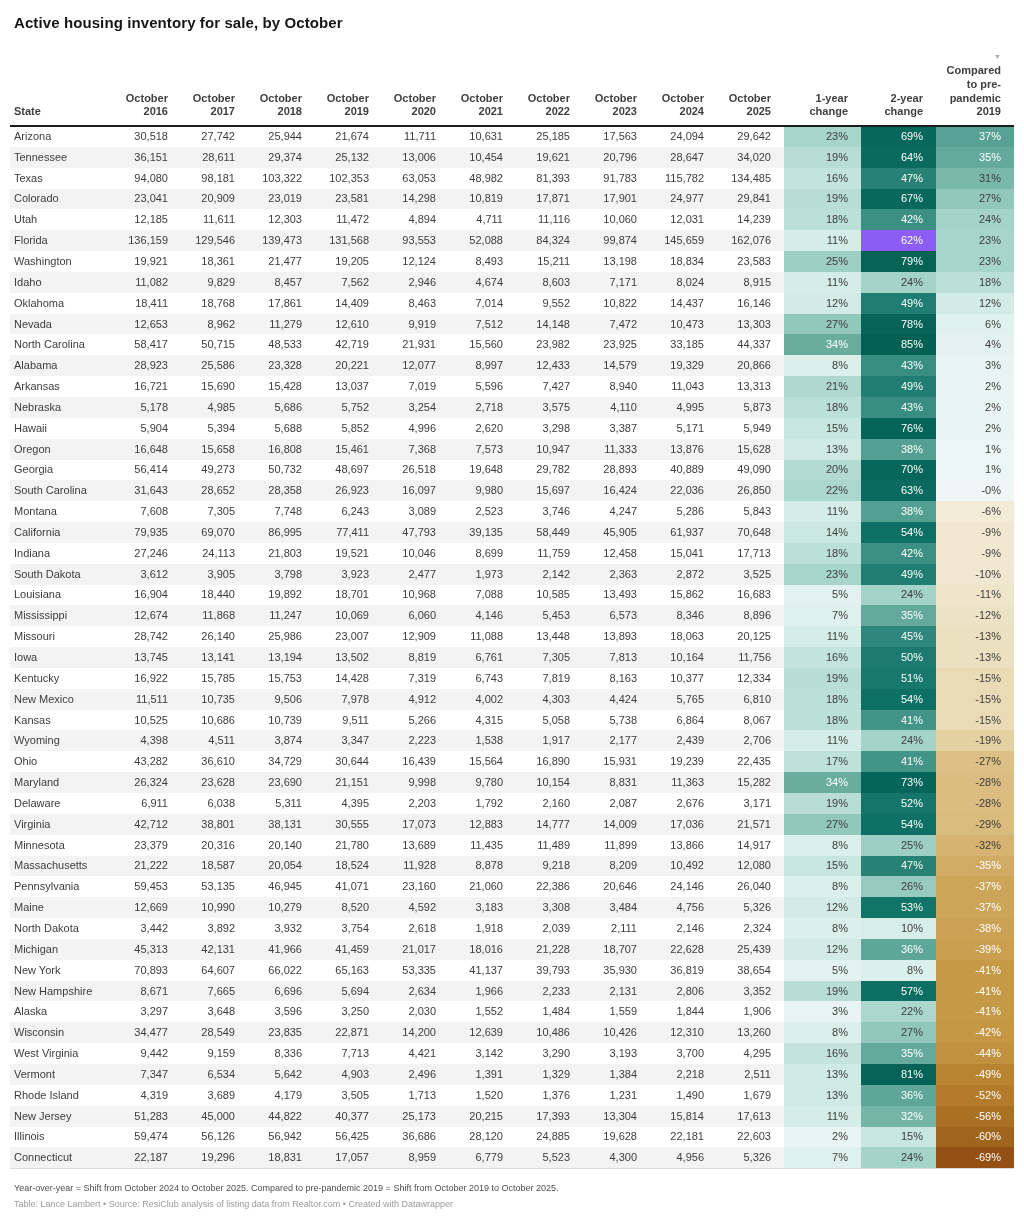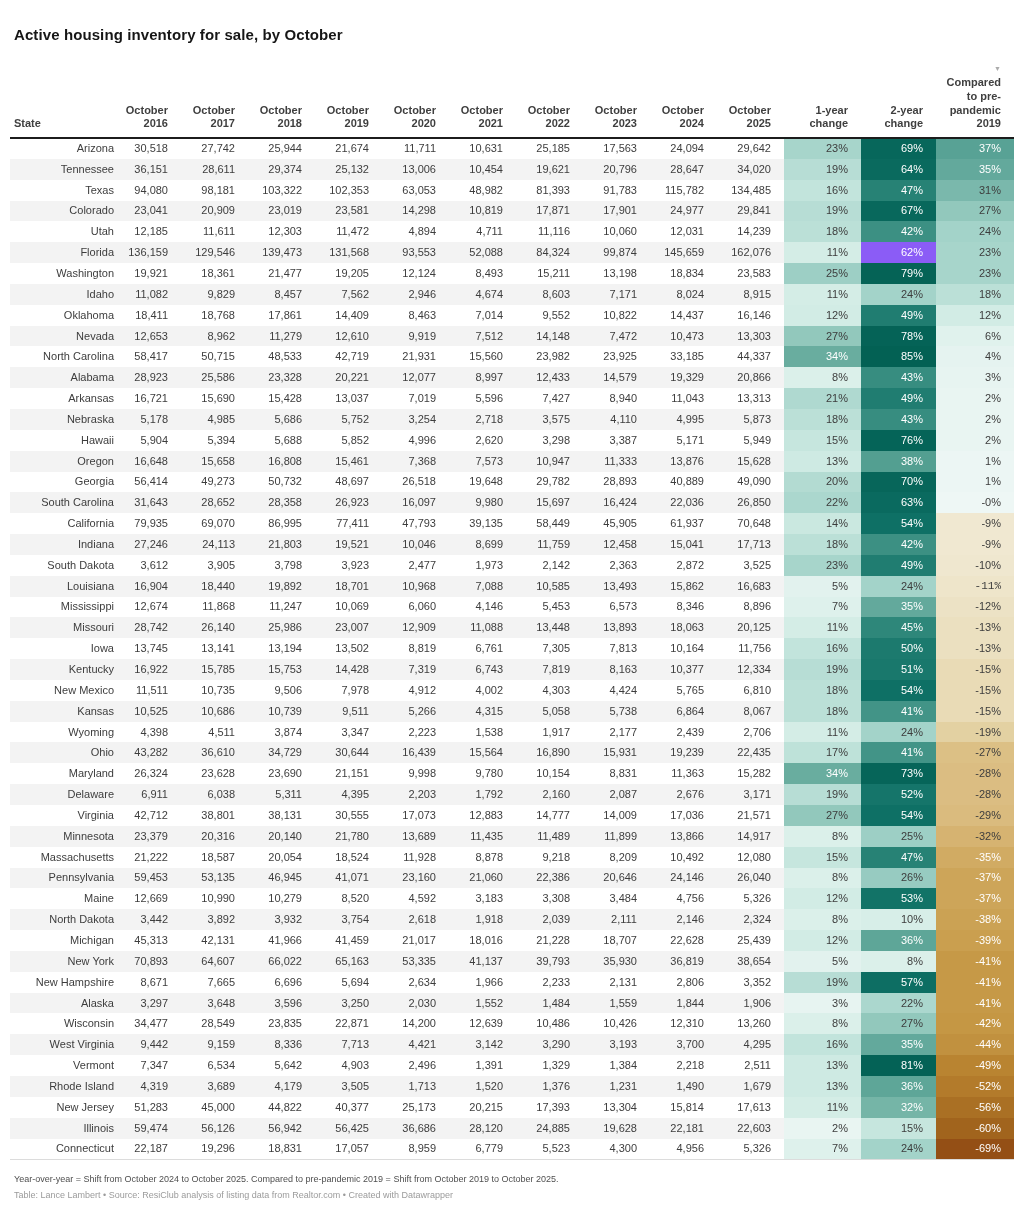--- a/index.html
+++ b/index.html
@@ -7,21 +7,21 @@
   body {
     width:1024px; height:1221px;
     font-family:"Liberation Sans", sans-serif;
     color:#3d3d3d;
     position:relative;
     overflow:hidden;
   }
   .page { padding:9px 10px 0 10px; }
   .title {
     font-size:15px; font-weight:bold; color:#161616;
-    margin:17px 0 0 4px; letter-spacing:0.1px;
+    margin:5px 0 0 4px; letter-spacing:0.1px;
   }
   table.dw {
     width:1004px; border-collapse:collapse; table-layout:fixed;
     margin-top:22px;
   }
   col.c-state { width:104px; }
   col.c-year  { width:67px; }
   col.c-yr1   { width:77px; }
   col.c-yr2   { width:75px; }
   col.c-pre   { width:78px; }
@@ -34,21 +34,21 @@
   thead th.th-state { text-align:left; padding:0 0 6px 4px; }
   .sort-arrow {
     display:block; font-size:7px; color:#ababab;
     line-height:1; margin-bottom:4px; text-align:right;
   }
   tbody td {
     font-size:11px; height:20.85px; line-height:1;
     text-align:right; padding:0 13px 0 0;
     white-space:nowrap; color:#3d3d3d;
   }
-  tbody td.td-state { text-align:right; padding:0 0 0 4px; }
+  tbody td.td-state { text-align:left; padding:0 0 0 4px; }
   tbody tr:nth-child(even) td { background:#f3f3f3; }
   tbody td.pct { font-size:11px; }
   tbody tr:last-child td { border-bottom:1px solid #dcdcdc; }
   .footer { margin:13px 0 0 4px; }
   .footnote {
     font-size:9px; color:#4f4f4f; line-height:1.4;
   }
   .attribution {
     font-size:9px; color:#9b9b9b; margin-top:4px; line-height:1.4;
   }
@@ -377,20 +377,36 @@
           <td>9,980</td>
           <td>15,697</td>
           <td>16,424</td>
           <td>22,036</td>
           <td>26,850</td>
           <td class="pct" style="background: rgb(171, 215, 206); color: rgb(61, 61, 61);">22%</td>
           <td class="pct" style="background: rgb(10, 106, 95); color: rgb(255, 255, 255);">63%</td>
           <td class="pct" style="background: rgb(238, 247, 245); color: rgb(61, 61, 61);">-0%</td>
         </tr>
         <tr>
+          <td class="td-state">Montana</td>
+          <td>7,608</td>
+          <td>7,305</td>
+          <td>7,748</td>
+          <td>6,243</td>
+          <td>3,089</td>
+          <td>2,523</td>
+          <td>3,746</td>
+          <td>4,247</td>
+          <td>5,286</td>
+          <td>5,843</td>
+          <td class="pct" style="background: rgb(212, 237, 230); color: rgb(61, 61, 61);">11%</td>
+          <td class="pct" style="background: rgb(83, 159, 145); color: rgb(255, 255, 255);">38%</td>
+          <td class="pct" style="background: rgb(242, 235, 213); color: rgb(61, 61, 61);">-6%</td>
+        </tr>
+        <tr>
           <td class="td-state">California</td>
           <td>79,935</td>
           <td>69,070</td>
           <td>86,995</td>
           <td>77,411</td>
           <td>47,793</td>
           <td>39,135</td>
           <td>58,449</td>
           <td>45,905</td>
           <td>61,937</td>
@@ -438,21 +454,21 @@
           <td>19,892</td>
           <td>18,701</td>
           <td>10,968</td>
           <td>7,088</td>
           <td>10,585</td>
           <td>13,493</td>
           <td>15,862</td>
           <td>16,683</td>
           <td class="pct" style="background: rgb(226, 242, 238); color: rgb(61, 61, 61);">5%</td>
           <td class="pct" style="background: rgb(163, 211, 201); color: rgb(61, 61, 61);">24%</td>
-          <td class="pct" style="background: rgb(238, 229, 202); color: rgb(61, 61, 61); font-family: Liberation Mono, monospace;">-11%</td>
+          <td class="pct" style="background: rgb(238, 229, 202); color: rgb(61, 61, 61);">-11%</td>
         </tr>
         <tr>
           <td class="td-state">Mississippi</td>
           <td>12,674</td>
           <td>11,868</td>
           <td>11,247</td>
           <td>10,069</td>
           <td>6,060</td>
           <td>4,146</td>
           <td>5,453</td>

